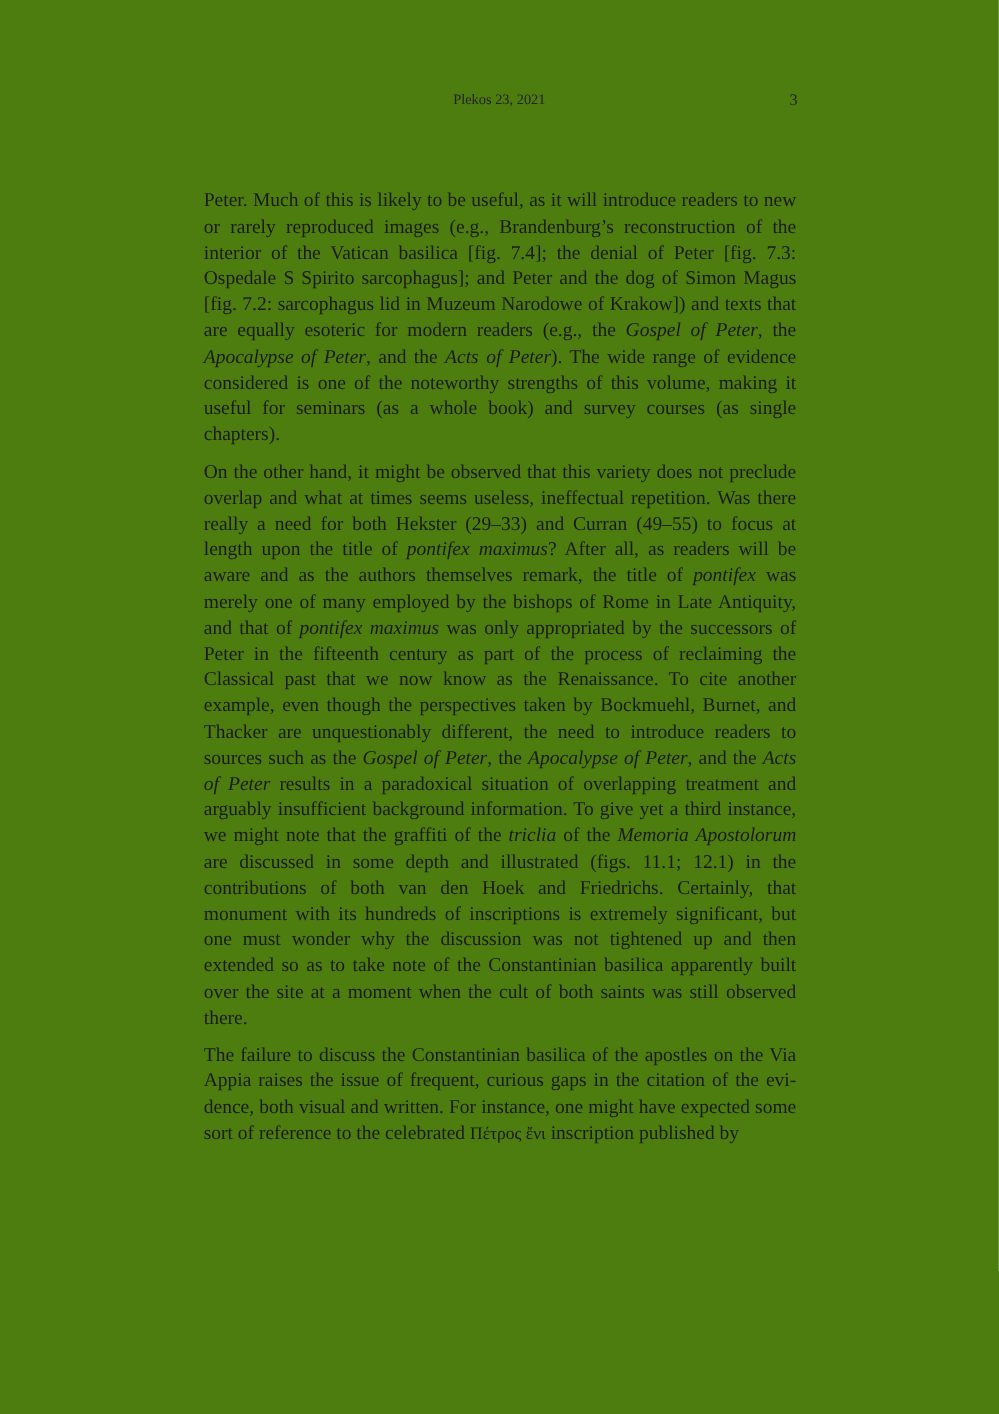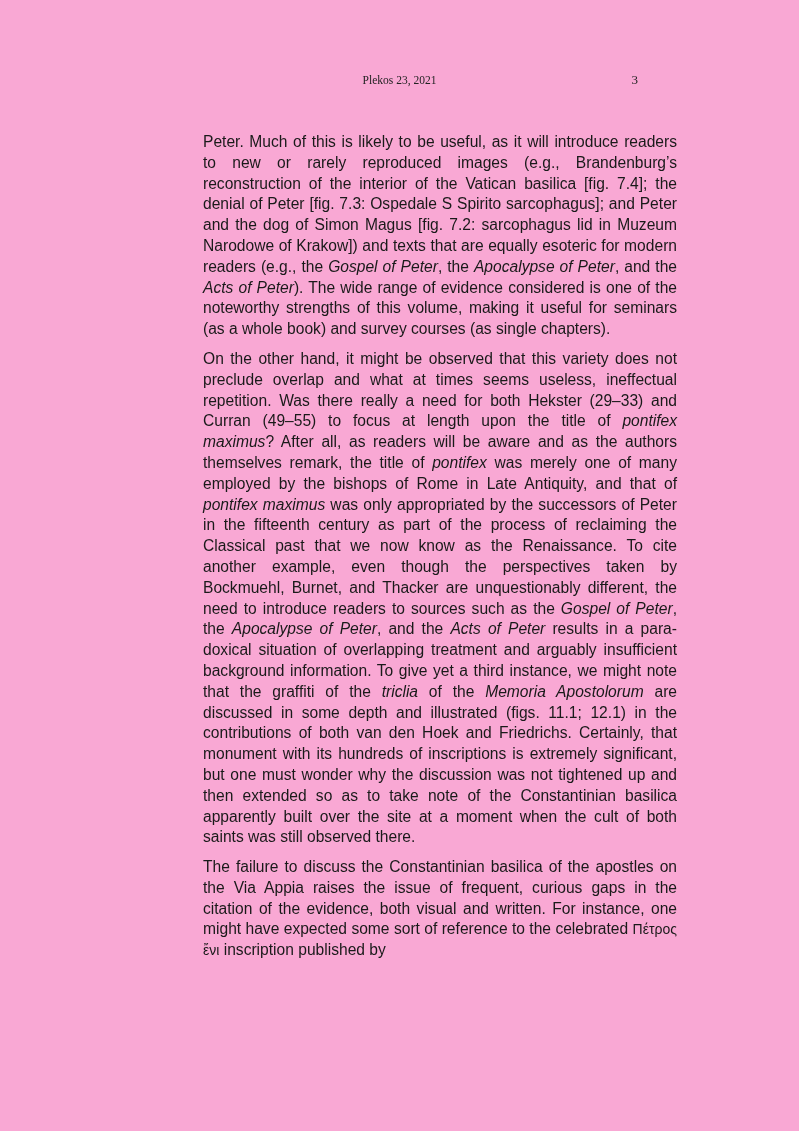--- a/index.html
+++ b/index.html
@@ -1,29 +1,29 @@
 <!DOCTYPE html>
 <html><head>
 <meta charset="utf-8">
 <style>
   html, body { margin:0; padding:0; background:#ffffff; }
   body { width:799px; height:1131px; position:relative; overflow:hidden; }
-  .page { position:absolute; left:0; top:0; width:799px; height:1131px; background:#f9a8d4; }
+  .page { position:absolute; left:0; top:0; width:799px; height:1131px; background:#4d7c0f; }
   .running-head {
     position:absolute; top:74px; left:0; width:799px; text-align:center;
     font-family:"Liberation Serif", serif; font-size:11.5px; color:#222;
   }
   .page-number {
     position:absolute; top:72px; left:624px; width:14px; text-align:right;
     font-family:"Liberation Serif", serif; font-size:13px; color:#222;
   }
   .body-text {
-    position:absolute; left:163px; top:132px; width:474px;
-    font-family:Liberation Sans, sans-serif; font-size:15.6px; line-height:20.8px;
-    color:#1a1a1a; text-align:justify; hyphens:manual;margin-left:40px;
+    position:absolute; left:163px; top:151px; width:474px;
+    font-family:Liberation Serif, serif; font-size:15.6px; line-height:20.8px;
+    color:#1a1a1a; text-align:justify; hyphens:manual;
   }
   .body-text p { margin:0 0 9px 0; }
   .body-text em { font-style:italic; }
   .greek { font-size:14px; }
 </style>
 </head>
 <body>
 
 <div class="page">
   <div class="running-head">Plekos 23, 2021</div>

